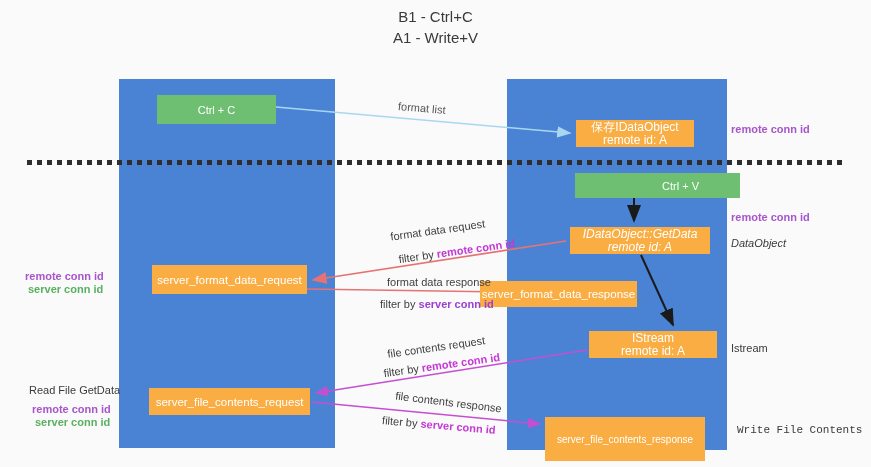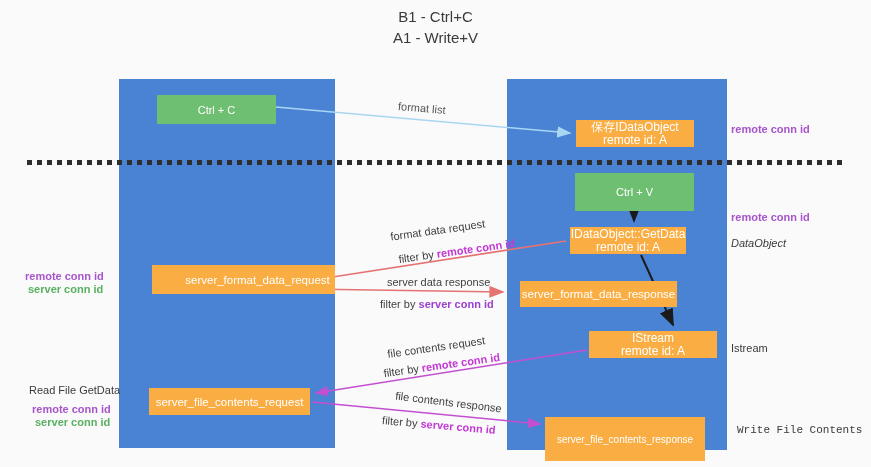--- a/index.html
+++ b/index.html
@@ -89,63 +89,63 @@
     <line x1="641" y1="255" x2="673" y2="325" stroke="#1a1a1a" stroke-width="2" marker-end="url(#m-black)"></line>
     <line x1="566" y1="241" x2="313" y2="280" stroke="#e57373" stroke-width="1.7" marker-end="url(#m-red)"></line>
     <line x1="307" y1="289" x2="503" y2="292" stroke="#e57373" stroke-width="1.7" marker-end="url(#m-red)"></line>
     <line x1="587" y1="350" x2="316" y2="393" stroke="#c44fd0" stroke-width="1.5" marker-end="url(#m-mag)"></line>
     <line x1="312" y1="402" x2="540" y2="424" stroke="#c44fd0" stroke-width="1.5" marker-end="url(#m-mag)"></line>
   </svg>
 
   <div class="node green" style="left:157px;top:95px;width:119px;height:29px;">
     <span>Ctrl + C</span>
   </div>
-  <div class="node orange" style="left:152px;top:265px;width:155px;height:29px;font-size:11.5px;padding-left:28px;">
+  <div class="node orange" style="left:152px;top:265px;width:155px;height:29px;font-size:11.5px;">
     <span>server_format_data_request</span>
   </div>
   <div class="node orange" style="left:149px;top:388px;width:161px;height:27px;font-size:11.5px;">
     <span>server_file_contents_request</span>
   </div>
 
   <div class="node orange" style="left:576px;top:120px;width:118px;height:27px;">
     <div class="two-line">
       <div>保存IDataObject</div>
       <div>remote id: A</div>
     </div>
   </div>
-  <div class="node green" style="left:575px;top:173px;width:119px;height:38px;">
+  <div class="node green" style="left:575px;top:173px;width:119px;height:25px;padding-left:46px;">
     <span>Ctrl + V</span>
   </div>
-  <div class="node orange" style="left:570px;top:227px;width:116px;height:27px;">
+  <div class="node orange" style="left:570px;top:227px;width:140px;height:27px;font-style:italic;">
     <div class="two-line">
       <div>IDataObject::GetData</div>
       <div>remote id: A</div>
     </div>
   </div>
-  <div class="node orange" style="left:520px;top:281px;width:157px;height:26px;font-size:11.5px;">
+  <div class="node orange" style="left:480px;top:281px;width:157px;height:26px;font-size:11.5px;">
     <span>server_format_data_response</span>
   </div>
   <div class="node orange" style="left:589px;top:331px;width:128px;height:27px;">
     <div class="two-line">
       <div>IStream</div>
       <div>remote id: A</div>
     </div>
   </div>
   <div class="node orange" style="left:545px;top:417px;width:160px;height:44px;font-size:10px;">
     <span>server_file_contents_response</span>
   </div>
 
   <div class="edge-label" style="left:398px;top:102px;transform:rotate(5deg);color:#555;">format list</div>
 
   <div class="edge-label" style="left:390px;top:224px;transform:rotate(-8deg);">format data request</div>
   <div class="edge-label" style="left:398px;top:245px;transform:rotate(-8deg);">
     <span>filter by </span><span class="hl-magenta">remote conn id</span>
   </div>
 
-  <div class="edge-label" style="left:387px;top:276px;">server data response</div>
+  <div class="edge-label" style="left:387px;top:276px;">format data response</div>
   <div class="edge-label" style="left:380px;top:298px;">
     <span>filter by </span><span class="hl-purple">server conn id</span>
   </div>
 
   <div class="edge-label" style="left:387px;top:341px;transform:rotate(-8deg);">file contents request</div>
   <div class="edge-label" style="left:383px;top:359px;transform:rotate(-8deg);">
     <span>filter by </span><span class="hl-magenta">remote conn id</span>
   </div>
 
   <div class="edge-label" style="left:395px;top:396px;transform:rotate(7deg);">file contents response</div>

